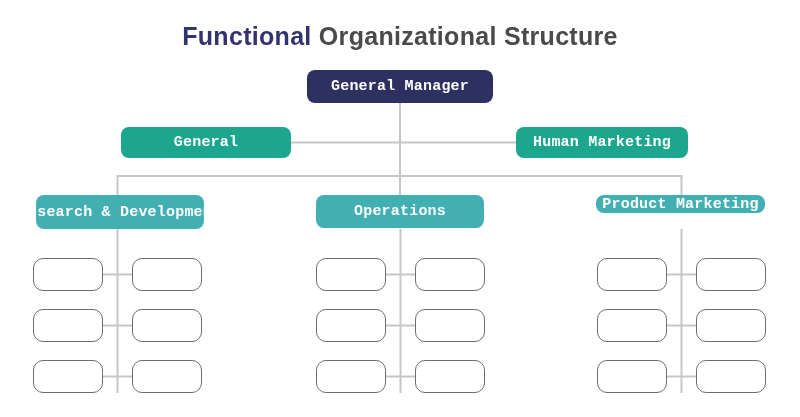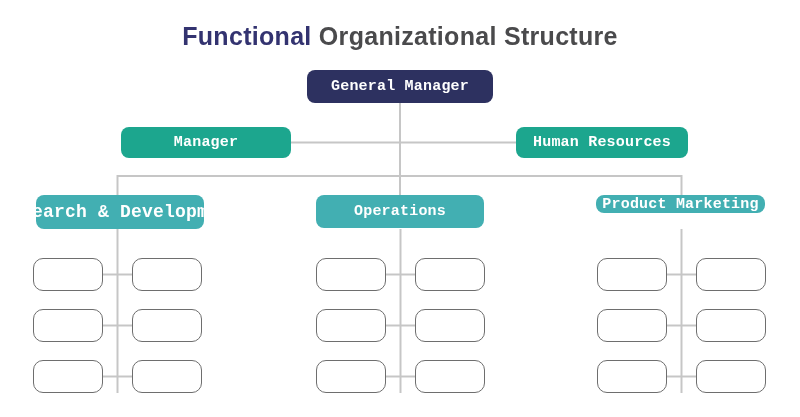--- a/index.html
+++ b/index.html
@@ -45,21 +45,21 @@
     color: #ffffff;
     font-weight: 700;
     letter-spacing: 0.2px;
     border-radius: 8px;
     white-space: nowrap;
     font-family: Liberation Mono, monospace;
   }
   #gm        { left: 307px; top: 70px;  width: 186px; height: 33px; background: var(--navy); font-size: 15px; }
   #finance   { left: 121px; top: 127px; width: 170px; height: 31px; background: var(--teal); font-size: 15px; }
   #hr        { left: 516px; top: 127px; width: 172px; height: 31px; background: var(--teal); font-size: 15px; }
-  #dept-rd   { left: 36px;  top: 195px; width: 168px; height: 34px; background: var(--light-teal); font-size: 18px; }
+  #dept-rd   { left: 36px;  top: 195px; width: 168px; height: 34px; background: var(--light-teal); font-size: 15px; }
   #dept-ops  { left: 316px; top: 195px; width: 168px; height: 33px; background: var(--light-teal); font-size: 15px; }
   #dept-pm   { left: 596px; top: 195px; width: 169px; height: 18px; background: var(--light-teal); font-size: 15px; }
 
   .subgroup {
     position: absolute;
     top: 258px;
     display: grid;
     grid-template-columns: 70px 70px;
     grid-auto-rows: 33px;
     column-gap: 29px;
@@ -106,22 +106,22 @@
     <line x1="386" y1="274.5" x2="415" y2="274.5"></line>
     <line x1="386" y1="325.5" x2="415" y2="325.5"></line>
     <line x1="386" y1="376.5" x2="415" y2="376.5"></line>
 
     <line x1="667" y1="274.5" x2="696" y2="274.5"></line>
     <line x1="667" y1="325.5" x2="696" y2="325.5"></line>
     <line x1="667" y1="376.5" x2="696" y2="376.5"></line>
   </svg>
 
   <div id="gm" class="node">General Manager</div>
-  <div id="finance" class="node">Manager</div>
-  <div id="hr" class="node">Human Resources</div>
+  <div id="finance" class="node">General</div>
+  <div id="hr" class="node">Human Marketing</div>
   <div id="dept-rd" class="node">Research &amp; Development</div>
   <div id="dept-ops" class="node">Operations</div>
   <div id="dept-pm" class="node">Product Marketing</div>
 
   <div id="group-rd" class="subgroup">
     <div class="pbox"></div>
     <div class="pbox"></div>
     <div class="pbox"></div>
     <div class="pbox"></div>
     <div class="pbox"></div>

